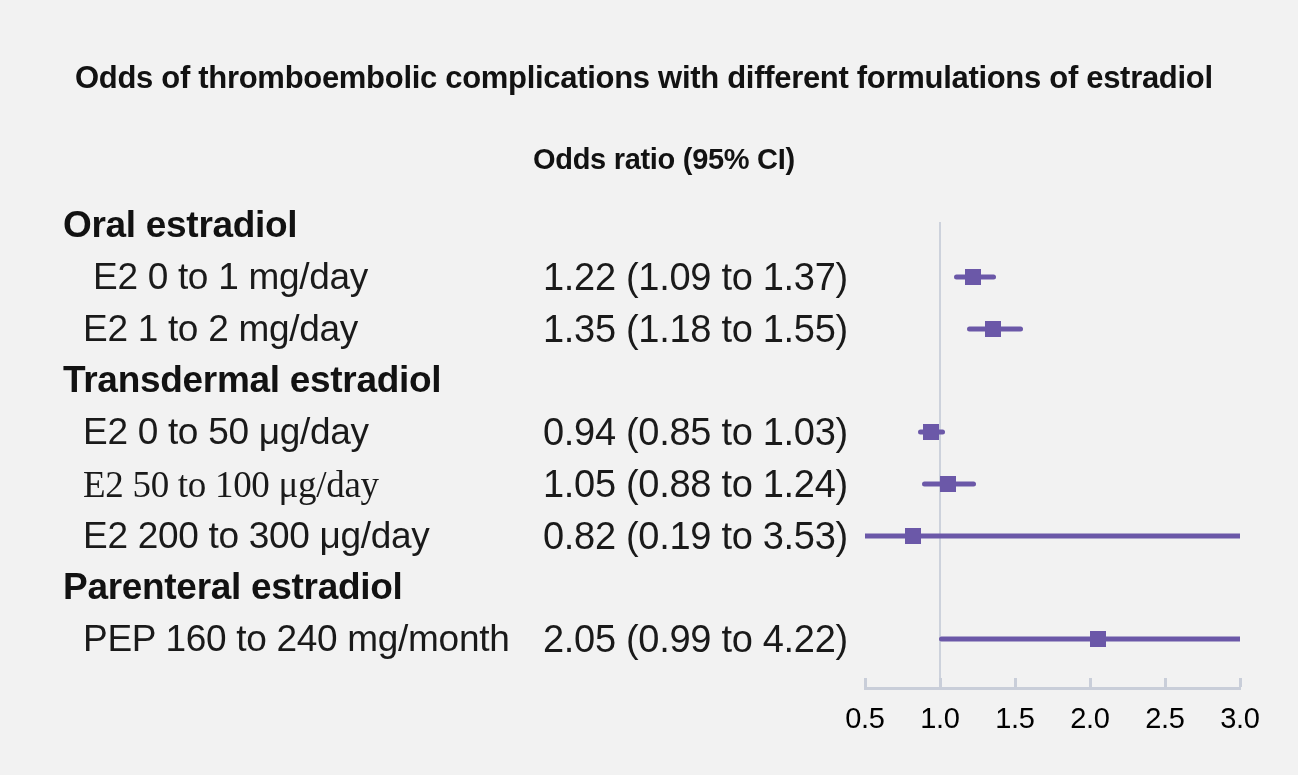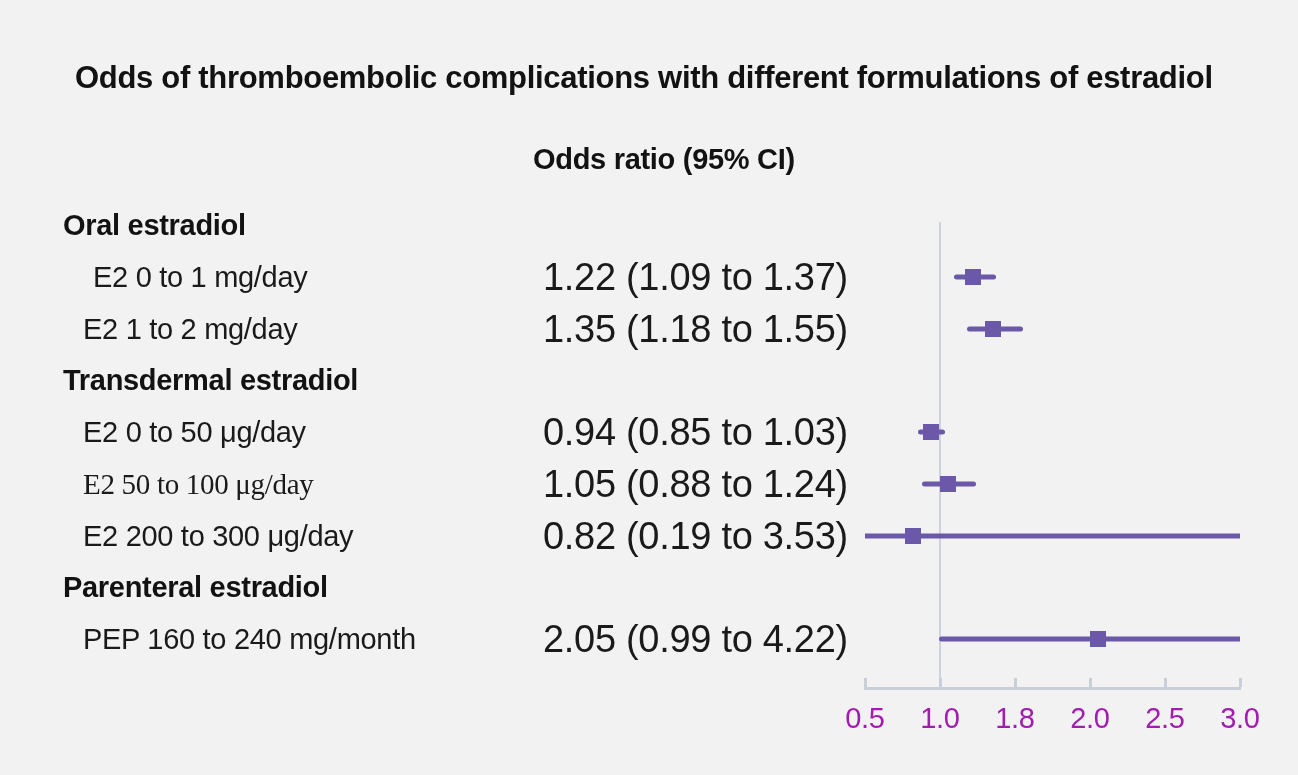--- a/index.html
+++ b/index.html
@@ -19,35 +19,35 @@
     font-size:31px;font-weight:bold;color:#121212;
     white-space:nowrap;
   }
   .col-header{
     position:absolute;
     font-size:29px;font-weight:bold;color:#121212;
     white-space:nowrap;transform:translateY(-50%);
   }
   .row-label{
     position:absolute;
-    font-size:29px;color:#1a1a1a;
+    font-size:37px;color:#1a1a1a;
     white-space:nowrap;transform:translateY(-50%);
   }
   .row-label.section{font-weight:bold;color:#121212;}
   .row-value{
     position:absolute;
     font-size:38px;color:#1a1a1a;
     white-space:nowrap;transform:translateY(-50%);
   }
   .ref-line{position:absolute;}
   .axis-line{position:absolute;}
   .axis-tick{position:absolute;}
   .tick-label{
     position:absolute;
-    font-size:29px;color:#a21caf;
+    font-size:29px;color:#000000;
     transform:translateX(-50%);
     white-space:nowrap;
   }
   .ci-line{position:absolute;height:5px;transform:translateY(-50%);}
   .or-marker{position:absolute;width:16px;height:16px;transform:translate(-50%,-50%);}
 </style>
 </head>
 <body>
 
 <div id="canvas">
@@ -71,21 +71,21 @@
       <div class="row-value" style="left: 543px; top: 639px;">2.05 (0.99 to 4.22)</div>
     </div>
   <div id="plot">
       <div class="ref-line" style="left: 938.75px; top: 222px; width: 2.5px; height: 465px; background: rgb(205, 210, 220);"></div>
       <div class="axis-line" style="left: 864px; top: 687px; width: 377px; height: 3px; background: rgb(201, 206, 217);"></div>
       <div class="axis-tick" style="left: 864px; top: 678px; width: 2.5px; height: 9px; background: rgb(201, 206, 217);"></div>
       <div class="tick-label" style="left: 865px; top: 702px;">0.5</div>
       <div class="axis-tick" style="left: 939px; top: 678px; width: 2.5px; height: 9px; background: rgb(201, 206, 217);"></div>
       <div class="tick-label" style="left: 940px; top: 702px;">1.0</div>
       <div class="axis-tick" style="left: 1014px; top: 678px; width: 2.5px; height: 9px; background: rgb(201, 206, 217);"></div>
-      <div class="tick-label" style="left: 1015px; top: 702px;">1.8</div>
+      <div class="tick-label" style="left: 1015px; top: 702px;">1.5</div>
       <div class="axis-tick" style="left: 1089px; top: 678px; width: 2.5px; height: 9px; background: rgb(201, 206, 217);"></div>
       <div class="tick-label" style="left: 1090px; top: 702px;">2.0</div>
       <div class="axis-tick" style="left: 1164px; top: 678px; width: 2.5px; height: 9px; background: rgb(201, 206, 217);"></div>
       <div class="tick-label" style="left: 1165px; top: 702px;">2.5</div>
       <div class="axis-tick" style="left: 1239px; top: 678px; width: 2.5px; height: 9px; background: rgb(201, 206, 217);"></div>
       <div class="tick-label" style="left: 1240px; top: 702px;">3.0</div>
       <div class="ci-line" style="left: 953.5px; top: 276.75px; width: 42px; background: rgb(107, 88, 168); border-radius: 3px;"></div>
       <div class="or-marker" style="left: 973px; top: 276.75px; background: rgb(107, 88, 168);"></div>
       <div class="ci-line" style="left: 967px; top: 328.5px; width: 55.5px; background: rgb(107, 88, 168); border-radius: 3px;"></div>
       <div class="or-marker" style="left: 992.5px; top: 328.5px; background: rgb(107, 88, 168);"></div>

